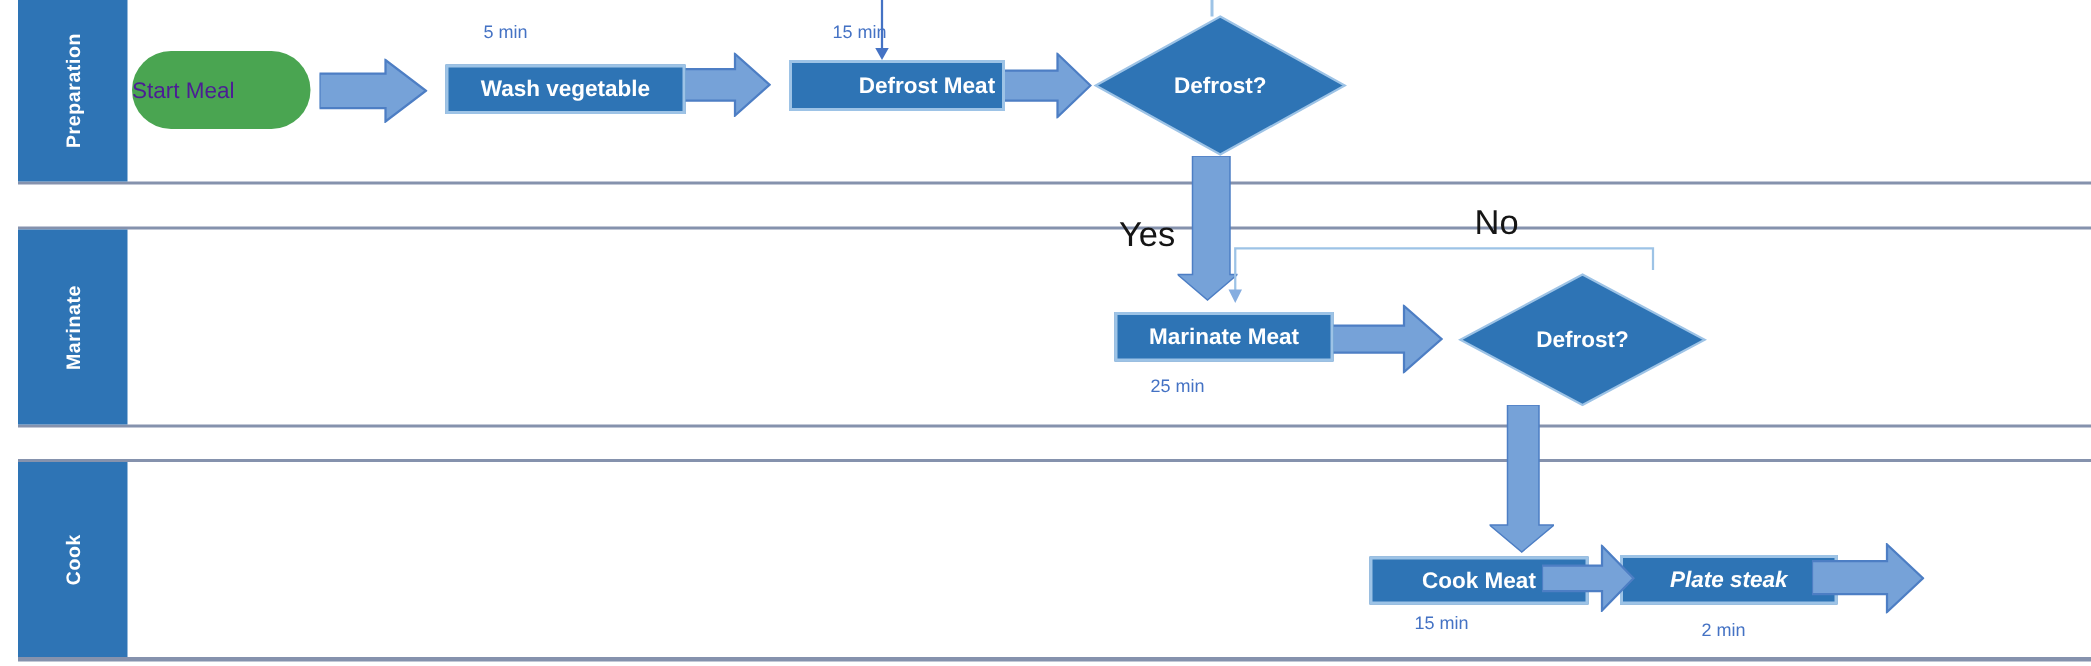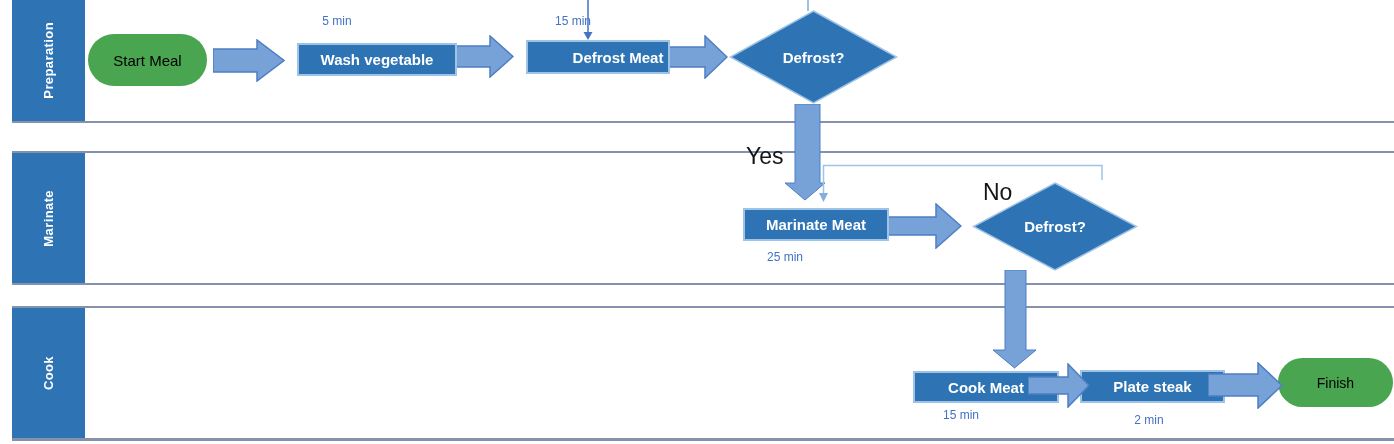--- a/index.html
+++ b/index.html
@@ -22,22 +22,22 @@
   .lane.l1{top:0;height:123px;border-bottom:2px solid var(--lane-line);}
   .lane.l2{top:151px;height:134px;border-top:2px solid var(--lane-line);border-bottom:2px solid var(--lane-line);}
   .lane.l3{top:306px;height:135px;border-top:2px solid var(--lane-line);border-bottom:3px solid var(--lane-line);}
   .lane-header{position:absolute;left:0;top:0;bottom:0;width:73px;background:var(--lane-blue);
     display:flex;align-items:center;justify-content:center;}
   .lane-label{writing-mode:vertical-rl;transform:rotate(180deg);color:#fff;font-weight:bold;
     font-size:13px;letter-spacing:.4px;white-space:nowrap;}
   .process{position:absolute;background:var(--lane-blue);border:2px solid var(--box-border);
     box-sizing:border-box;color:#fff;font-weight:bold;font-size:15px;
     display:flex;align-items:center;justify-content:center;z-index:3;margin-left:12px;}
-  .terminal{position:absolute;background:var(--green);border-radius:26px;color:#000000;
-    font-size:15px;display:flex;align-items:center;justify-content:center;z-index:3;}
+  .terminal{position:absolute;background:var(--green);border-radius:26px;color:#4c1d95;
+    font-size:15px;display:flex;align-items:center;z-index:3;}
   .diamond{position:absolute;z-index:3;}
   .diamond svg{position:absolute;left:0;top:0;}
   .diamond-label{position:absolute;left:0;top:0;right:0;bottom:0;display:flex;align-items:center;
     justify-content:center;color:#fff;font-weight:bold;font-size:15px;}
   .shape{position:absolute;z-index:2;}
   .shape.front{z-index:5;}
   .time{position:absolute;width:64px;text-align:center;color:var(--time);font-size:12px;z-index:4;}
   .branch-label{position:absolute;color:#151515;font-size:23px;z-index:4;line-height:1;}
   .stub{position:absolute;background:var(--thin);z-index:1;}
 </style>
@@ -128,30 +128,27 @@
     <svg width="166" height="89" viewBox="0 0 166 89">
       <polygon points="83,1 164.5,44.5 83,88 1.5,44.5" fill="#2e74b5" stroke="#9dc3e6" stroke-width="1.5"></polygon>
     </svg>
     <div class="diamond-label">Defrost?</div>
   </div>
 
   <div class="process" style="left:901px;top:371px;width:146px;height:32px;text-align:right;">
     <span>Cook Meat</span>
   </div>
 
-  <div class="process" style="left:1068px;top:370px;width:145px;height:33px;">
+  <div class="process" style="left:1068px;top:370px;width:145px;height:33px;font-style:italic;">
     <span>Plate steak</span>
   </div>
 
-  <div class="terminal" style="left:1278px;top:358px;width:115px;height:49px;font-size:14px;">
-    <span>Finish</span>
-  </div>
 
   <div class="time" style="left:305px;top:14px;">5 min</div>
   <div class="time" style="left:541px;top:14px;">15 min</div>
   <div class="time" style="left:753px;top:250px;">25 min</div>
   <div class="time" style="left:929px;top:408px;">15 min</div>
   <div class="time" style="left:1117px;top:413px;">2 min</div>
 
   <div class="branch-label" style="left:746px;top:145px;">Yes</div>
-  <div class="branch-label" style="left:983px;top:137px;margin-top:44px;">No</div>
+  <div class="branch-label" style="left:983px;top:137px;">No</div>
 
 </div>
 
 </body></html>

